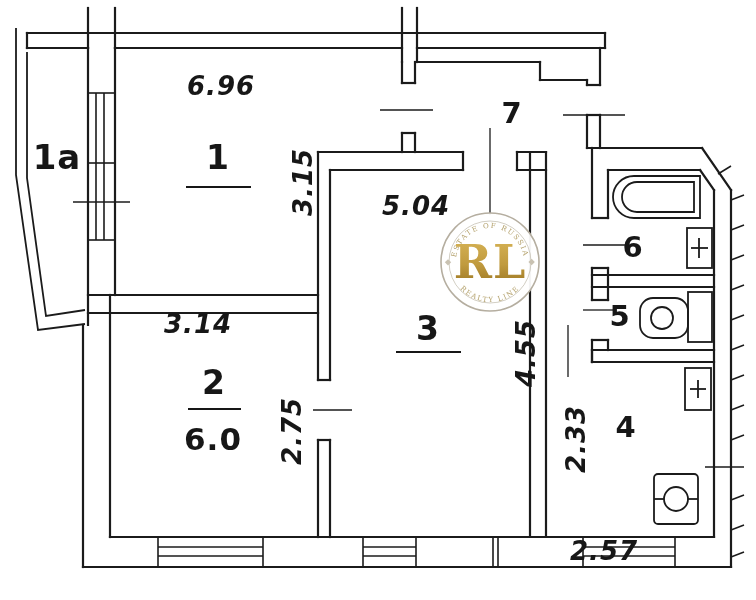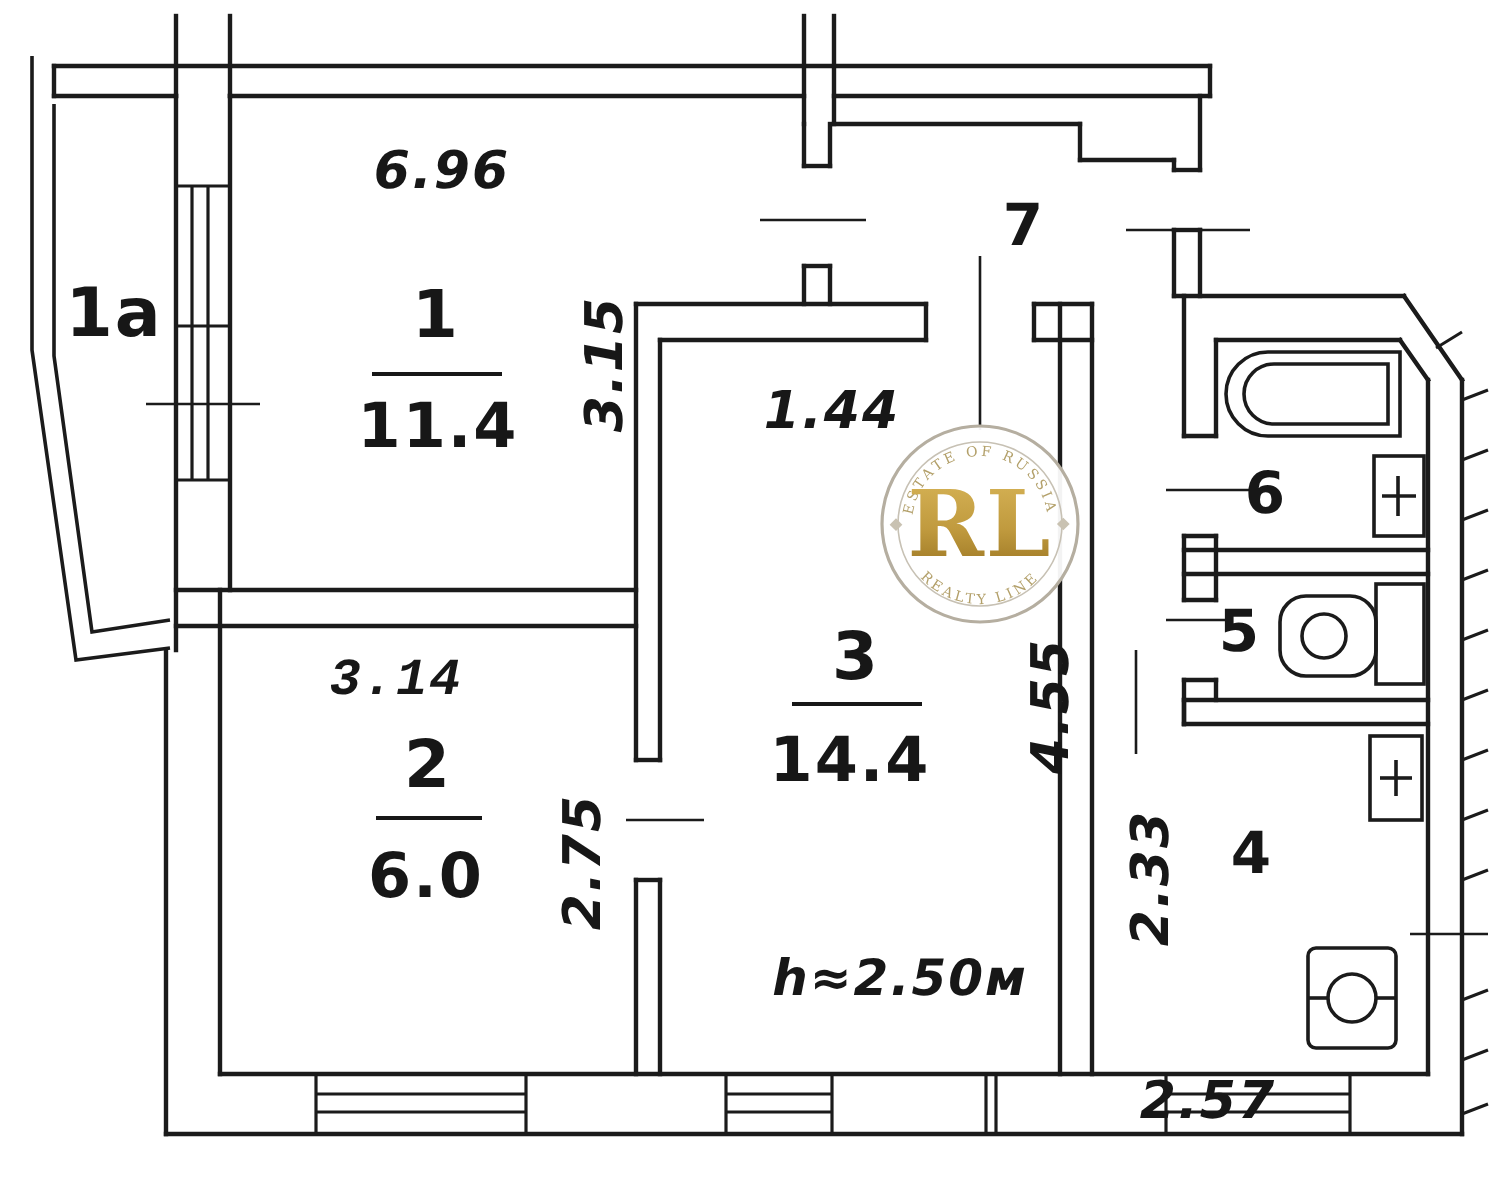--- a/index.html
+++ b/index.html
@@ -217,38 +217,35 @@
         <textPath href="#arcBot" startOffset="50%" text-anchor="middle">REALTY LINE</textPath>
       </text>
       <text x="490" y="278" text-anchor="middle" font-family="DejaVu Serif, serif" font-weight="bold" font-size="46" letter-spacing="1" fill="url(#gold)">RL</text>
     </g>
   </svg>
 
   <div class="lbl num-1a" style="left:57px;top:157px;">1a</div>
 
   <div class="lbl num" style="left:218px;top:157px;">1</div>
   <div class="underline" style="left:186px;top:186px;width:65px;"></div>
-  <div class="lbl area" style="left:219px;top:214px;">11.4</div>
 
   <div class="lbl num" style="left:214px;top:382px;">2</div>
   <div class="underline" style="left:188px;top:408px;width:53px;"></div>
   <div class="lbl area" style="left:213px;top:439px;">6.0</div>
 
   <div class="lbl num" style="left:428px;top:328px;">3</div>
   <div class="underline" style="left:396px;top:351px;width:65px;"></div>
-  <div class="lbl area" style="left:425px;top:381px;">14.4</div>
 
   <div class="lbl num-sm" style="left:626px;top:427px;">4</div>
   <div class="lbl num-sm" style="left:620px;top:316px;">5</div>
   <div class="lbl num-sm" style="left:633px;top:247px;">6</div>
   <div class="lbl num-sm" style="left:512px;top:113px;">7</div>
 
   <div class="lbl dim" style="left:221px;top:86px;">6.96</div>
   <div class="lbl dim vdim" style="left:303px;top:182px;">3.15</div>
-  <div class="lbl dim" style="left:198px;top:340px;font-family:Liberation Mono, monospace;">3.14</div>
+  <div class="lbl dim" style="left:198px;top:324px;">3.14</div>
   <div class="lbl dim vdim" style="left:292px;top:431px;">2.75</div>
-  <div class="lbl dim" style="left:416px;top:206px;">1.44</div>
+  <div class="lbl dim" style="left:416px;top:206px;">5.04</div>
   <div class="lbl dim vdim" style="left:526px;top:353px;">4.55</div>
   <div class="lbl dim vdim" style="left:576px;top:439px;">2.33</div>
   <div class="lbl dim" style="left:604px;top:515px;margin-top:36px;">2.57</div>
-  <div class="lbl h-note" style="left:450px;top:489px;">h≈2.50м</div>
 
 </div>
 
 </body></html>

